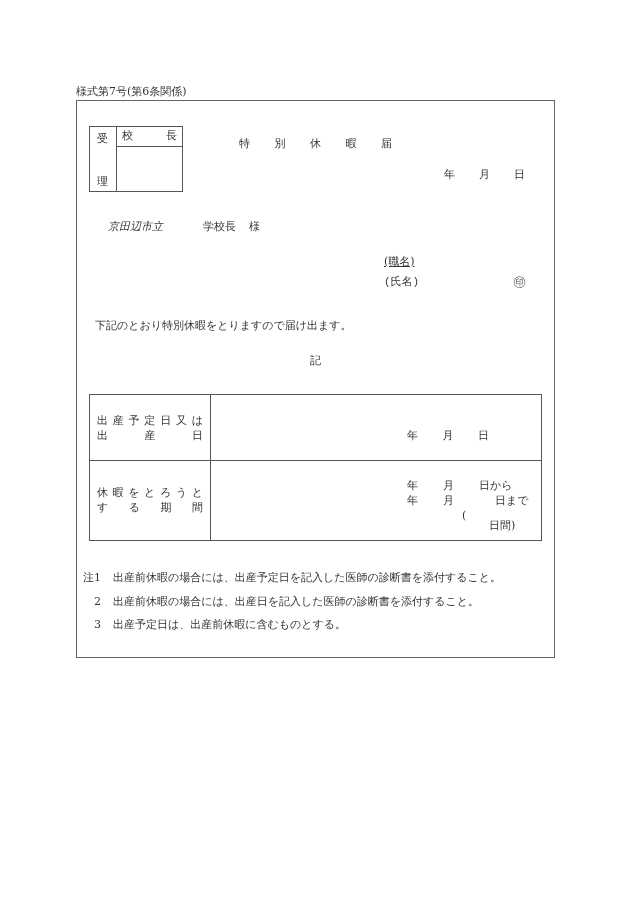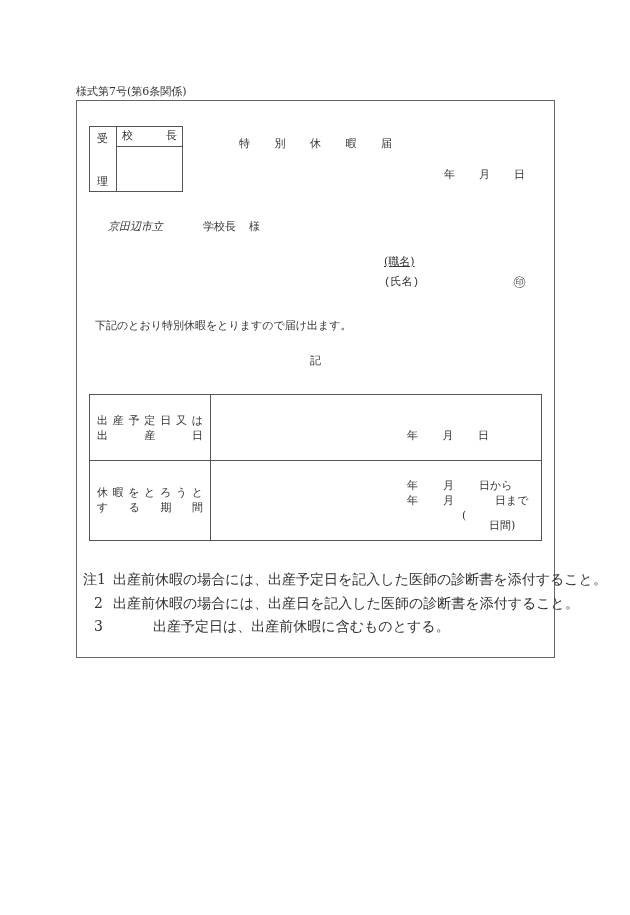--- a/index.html
+++ b/index.html
@@ -10,21 +10,21 @@
     .frame { position:absolute; left:76px; top:100px; width:479px; height:558px; border:1px solid #666; box-sizing:border-box; }
     .stamp { position:absolute; left:89px; top:126px; width:94px; height:66px; border:1px solid #555; box-sizing:border-box; }
     .stamp .vline { position:absolute; left:26px; top:0; bottom:0; border-left:1px solid #555; }
     .stamp .hline { position:absolute; left:26px; right:0; top:19px; border-top:1px solid #555; }
     .stamp .t { position:absolute; font-size:11px; line-height:1; }
     .spread { position:absolute; display:flex; justify-content:space-between; font-size:11px; line-height:1; }
     .table { position:absolute; left:89px; top:394px; width:453px; height:147px; border:1px solid #555; box-sizing:border-box; }
     .table .col { position:absolute; left:120px; top:0; bottom:0; border-left:1px solid #555; }
     .table .row { position:absolute; left:0; right:0; top:65px; border-top:1px solid #555; }
     .cellh { position:absolute; left:7px; width:106px; font-size:11px; }
-    .note { font-size:14px; }
+    .note { font-size:11px; }
   </style>
 </head>
 <body>
 
 <div class="abs form-no">様式第7号(第6条関係)</div>
 
 <div class="frame"></div>
 
 <div class="stamp">
   <div class="vline"></div>
@@ -115,13 +115,13 @@
     <span class="abs" style="left:251px;top:49px;">(</span>
     <span class="abs" style="left:278px;top:49px;margin-top:10px;">日間)</span>
   </div>
 </div>
 
 <span class="abs note" style="left:83px;top:572px;">注1</span>
 <span class="abs note" style="left:113px;top:572px;">出産前休暇の場合には、出産予定日を記入した医師の診断書を添付すること。</span>
 <span class="abs note" style="left:94px;top:596px;">2</span>
 <span class="abs note" style="left:113px;top:596px;">出産前休暇の場合には、出産日を記入した医師の診断書を添付すること。</span>
 <span class="abs note" style="left:94px;top:619px;">3</span>
-<span class="abs note" style="left:113px;top:619px;margin-left:40px;">出産予定日は、出産前休暇に含むものとする。</span>
+<span class="abs note" style="left:113px;top:619px;">出産予定日は、出産前休暇に含むものとする。</span>
 
 </body></html>

